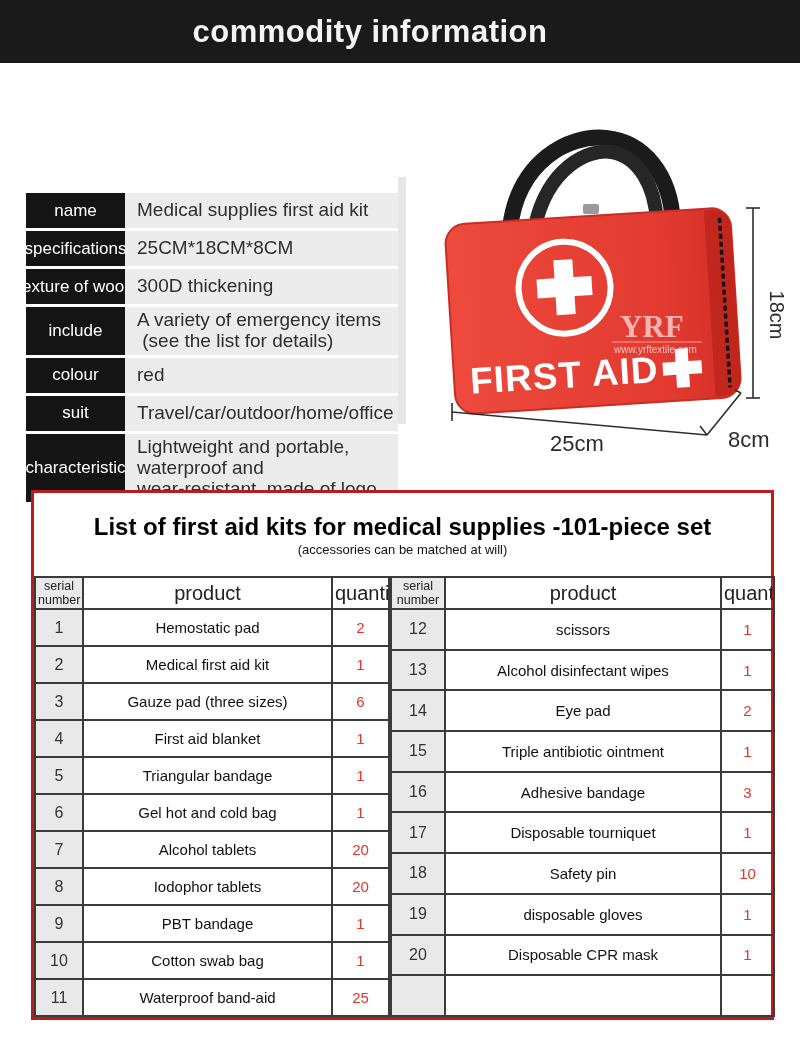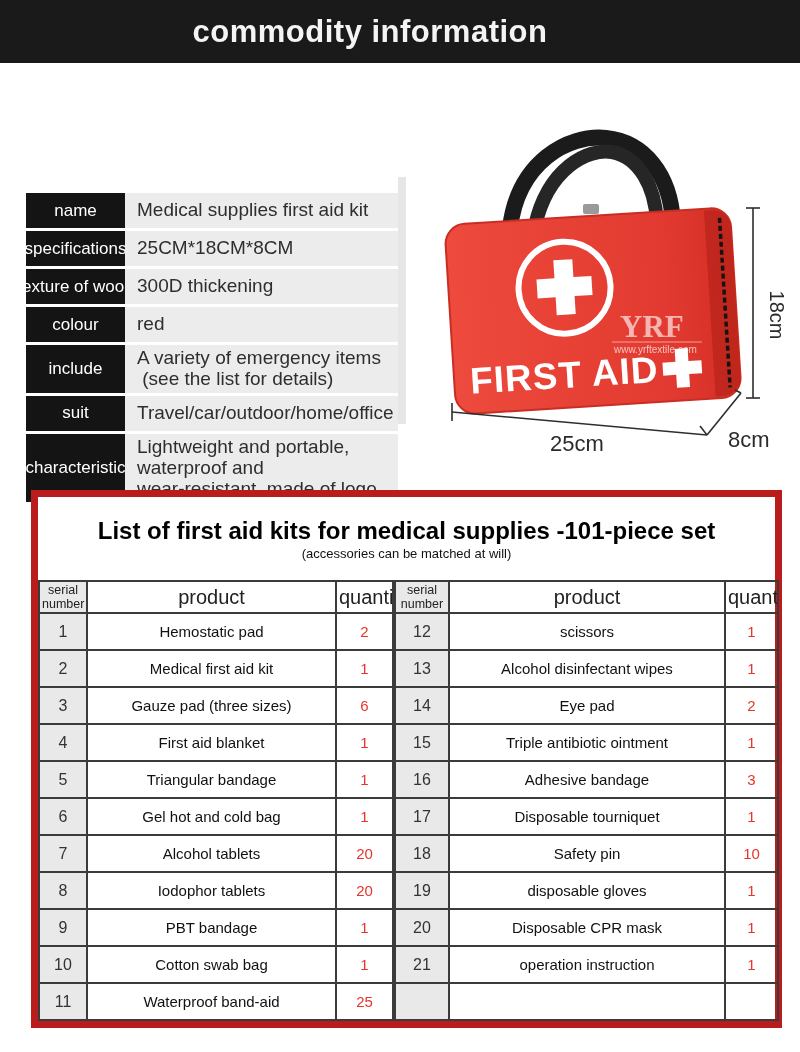--- a/index.html
+++ b/index.html
@@ -28,21 +28,21 @@
   }
   .spec-value{
     flex:1;background:#ececec;color:#2e2e2e;font-size:19px;line-height:1.1;
     display:flex;align-items:center;padding:3px 4px 3px 12px;
     white-space:pre-wrap;min-height:29px;
   }
   .bag-wrap{position:absolute;left:440px;top:7px;width:350px;height:370px;}
   
   .list-box{
     position:absolute;left:31px;top:490px;width:737px;
-    border:7px solid #b91c1c;background:#fff;
+    border:3px solid #b91c1c;background:#fff;
   }
   .list-head{height:83px;display:flex;flex-direction:column;justify-content:center;align-items:center;}
   .list-title{font-size:24px;font-weight:bold;color:#000;}
   .list-subtitle{font-size:13px;color:#111;margin-top:1px;}
   .tables{display:flex;}
   table{border-collapse:collapse;table-layout:fixed;}
   .t-left{width:354px;}
   .t-right{width:383px;}
   th,td{
     border:2px solid #3b3b3b;text-align:center;vertical-align:middle;
@@ -73,27 +73,27 @@
     </div>
     <div class="spec-row">
       <div class="spec-label">specifications</div>
       <div class="spec-value">25CM*18CM*8CM</div>
     </div>
     <div class="spec-row">
       <div class="spec-label">texture of wood</div>
       <div class="spec-value">300D thickening</div>
     </div>
     <div class="spec-row">
-      <div class="spec-label">colour</div>
-      <div class="spec-value">red</div>
-    </div>
-    <div class="spec-row">
       <div class="spec-label">include</div>
       <div class="spec-value">A variety of emergency items
  (see the list for details)</div>
+    </div>
+    <div class="spec-row">
+      <div class="spec-label">colour</div>
+      <div class="spec-value">red</div>
     </div>
     <div class="spec-row">
       <div class="spec-label">suit</div>
       <div class="spec-value">Travel/car/outdoor/home/office</div>
     </div>
     <div class="spec-row">
       <div class="spec-label">characteristic</div>
       <div class="spec-value">Lightweight and portable, waterproof and
 wear-resistant, made of logo</div>
     </div>
@@ -283,25 +283,20 @@
             <td class="serial">19</td>
             <td class="prod">disposable gloves</td>
             <td class="qty">1</td>
           </tr>
         <tr>
             <td class="serial">20</td>
             <td class="prod">Disposable CPR mask</td>
             <td class="qty">1</td>
           </tr>
         <tr>
-            <td class="serial">21</td>
-            <td class="prod">operation instruction</td>
-            <td class="qty">1</td>
-          </tr>
-        <tr>
             <td class="serial"></td>
             <td class="prod"></td>
             <td class="qty"></td>
           </tr>
       </tbody>
     </table>
 
   </div>
 </section>
 

